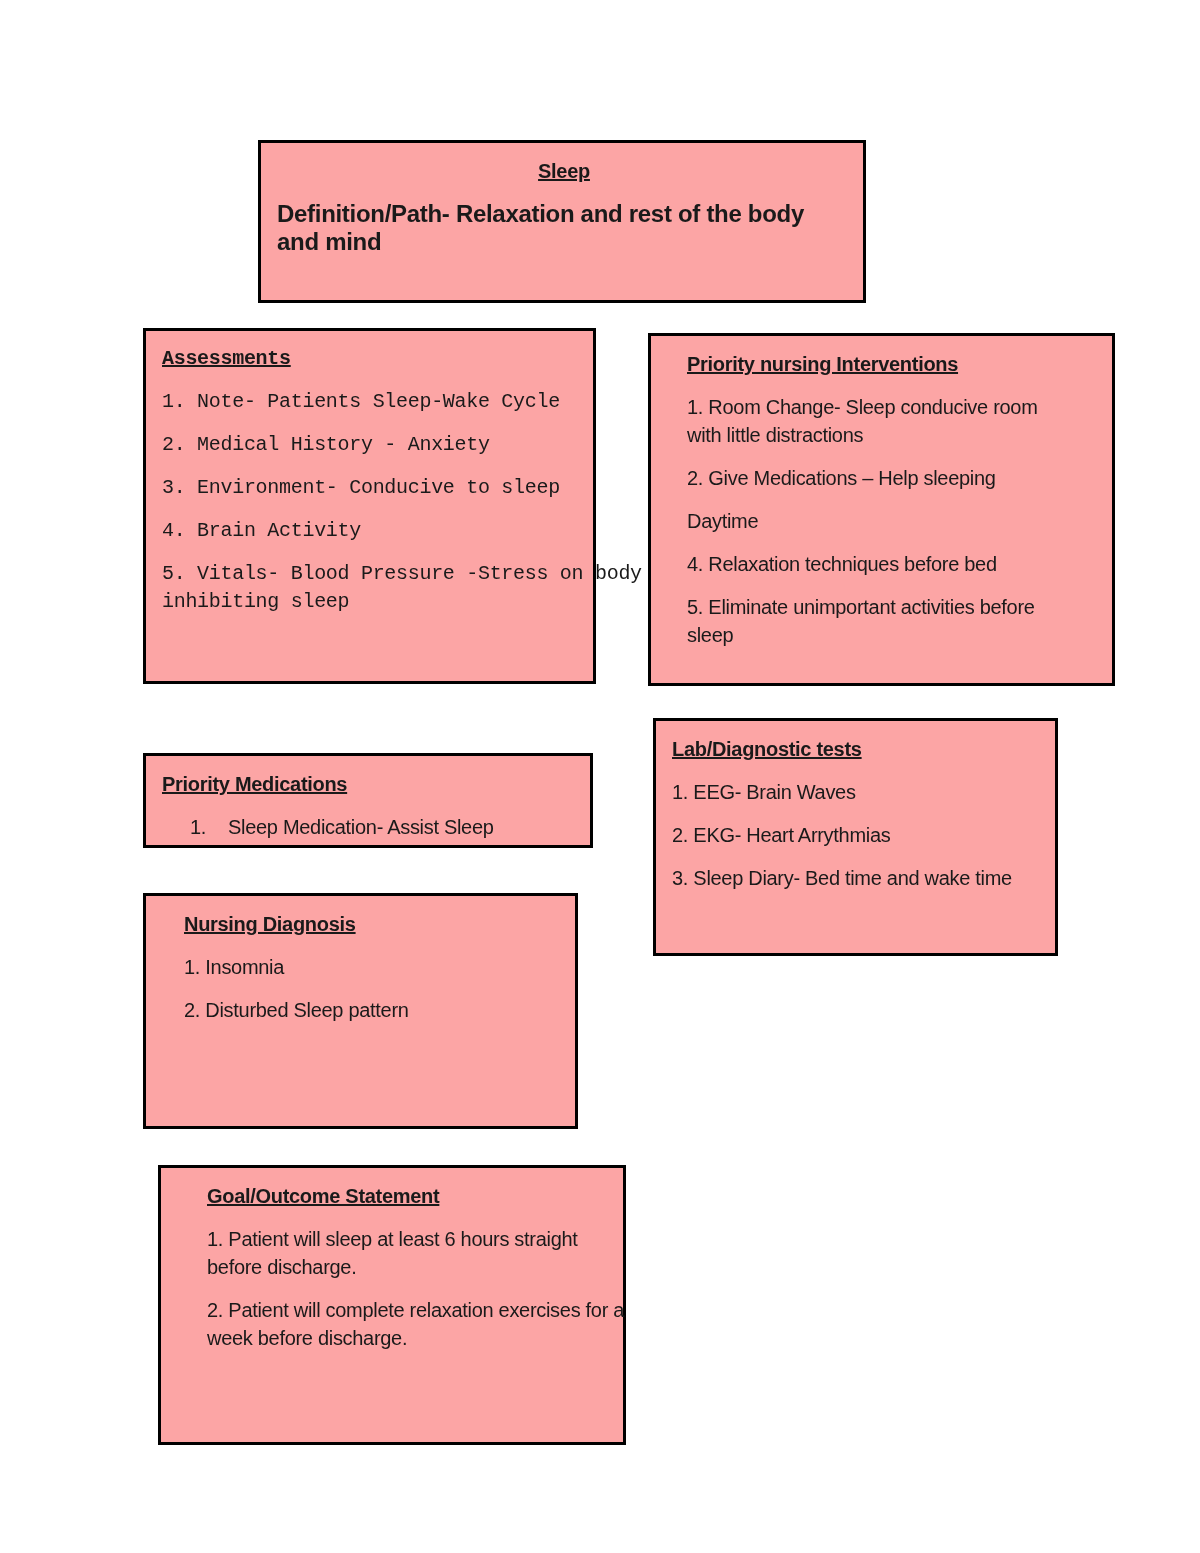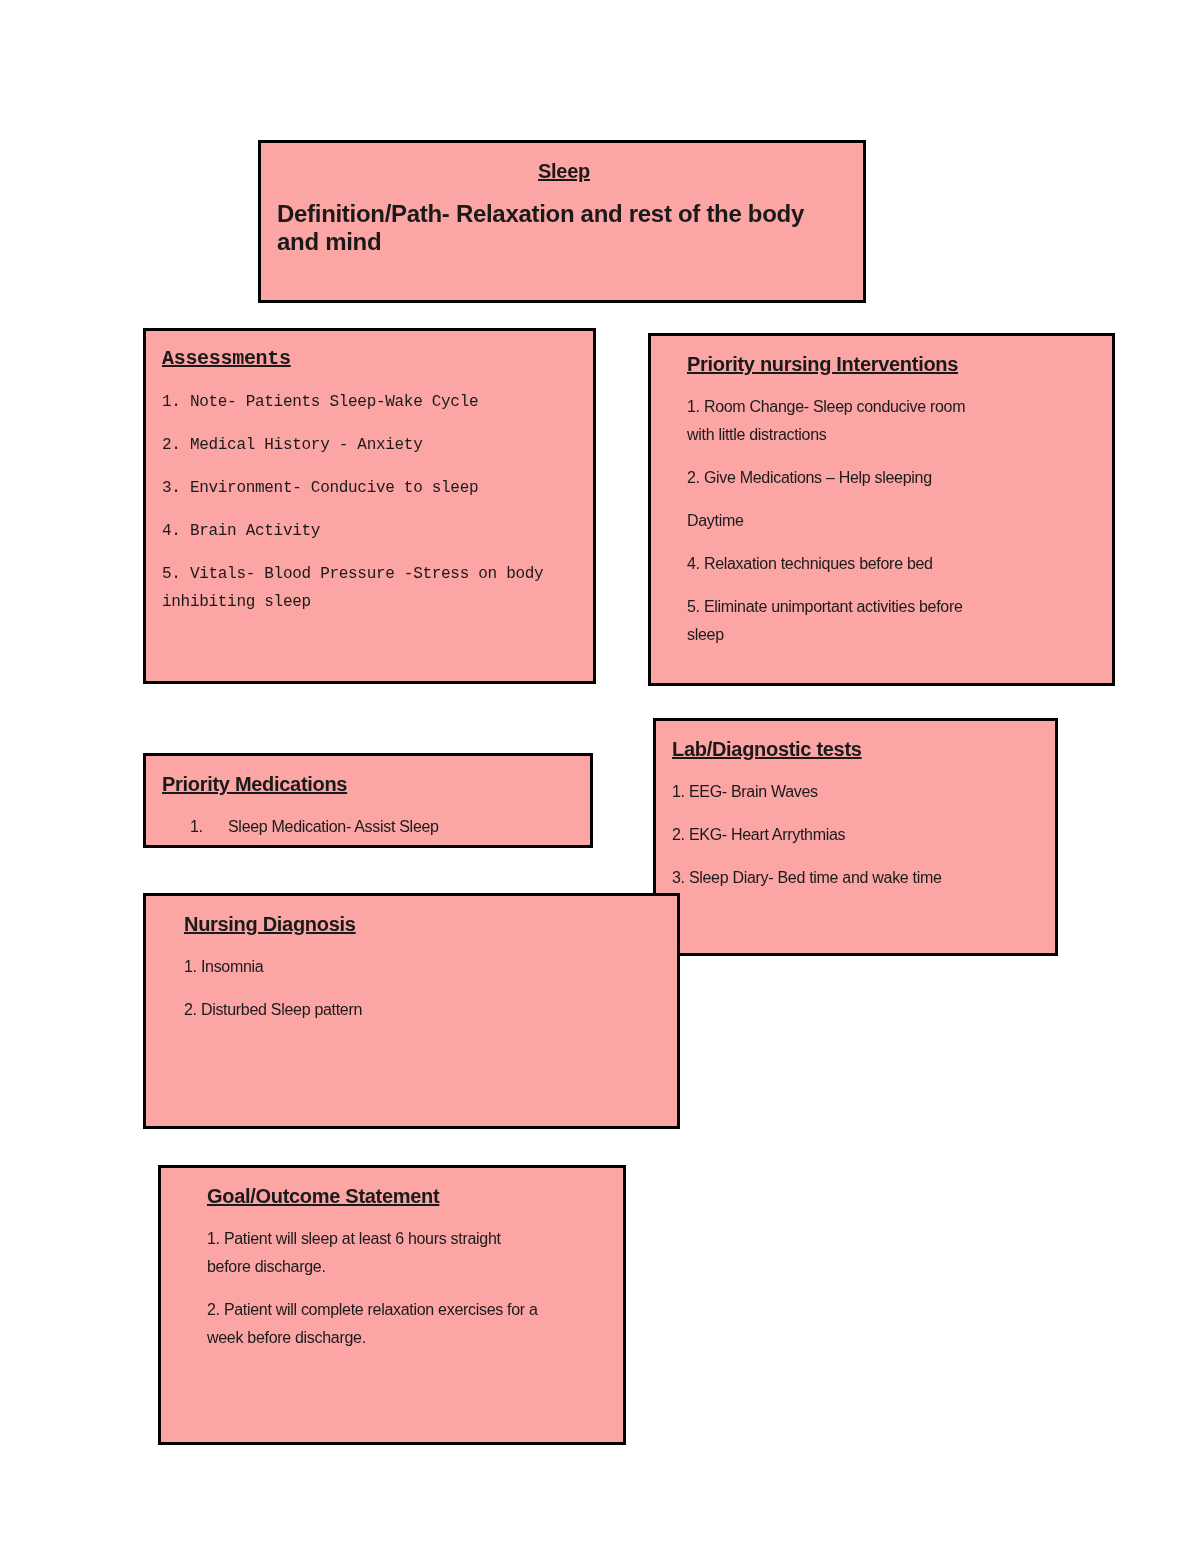--- a/index.html
+++ b/index.html
@@ -21,21 +21,21 @@
     padding: 14px 12px 14px 16px;
   }
   .heading {
     font-size: 20px;
     line-height: 28px;
     font-weight: 700;
     text-decoration: underline;
     margin: 0 0 15px 0;
   }
   .item {
-    font-size: 16px;
+    font-size: 20px;
     line-height: 28px;
     font-weight: 400;
     margin: 0 0 15px 0;
   }
   .item:last-child { margin-bottom: 0; }
   .line { display: block; white-space: nowrap; }
   .title-box .heading { text-align: center; }
   .definition {
     font-size: 24px;
     line-height: 28px;
@@ -109,21 +109,21 @@
       <span class="line">1. EEG- Brain Waves</span>
     </p>
     <p class="item">
       <span class="line">2. EKG- Heart Arrythmias</span>
     </p>
     <p class="item">
       <span class="line">3. Sleep Diary- Bed time and wake time</span>
     </p>
   </section>
 
-  <section class="box" style="left:143px; top:893px; width:537px; height:236px;padding-left:38px;">
+  <section class="box" style="left:143px; top:893px; width:435px; height:236px;padding-left:38px;">
     <h2 class="heading">Nursing Diagnosis</h2>
     <p class="item">
       <span class="line">1. Insomnia</span>
     </p>
     <p class="item">
       <span class="line">2. Disturbed Sleep pattern</span>
     </p>
   </section>
 
   <section class="box" style="left:158px; top:1165px; width:468px; height:280px;padding-left:46px;">

